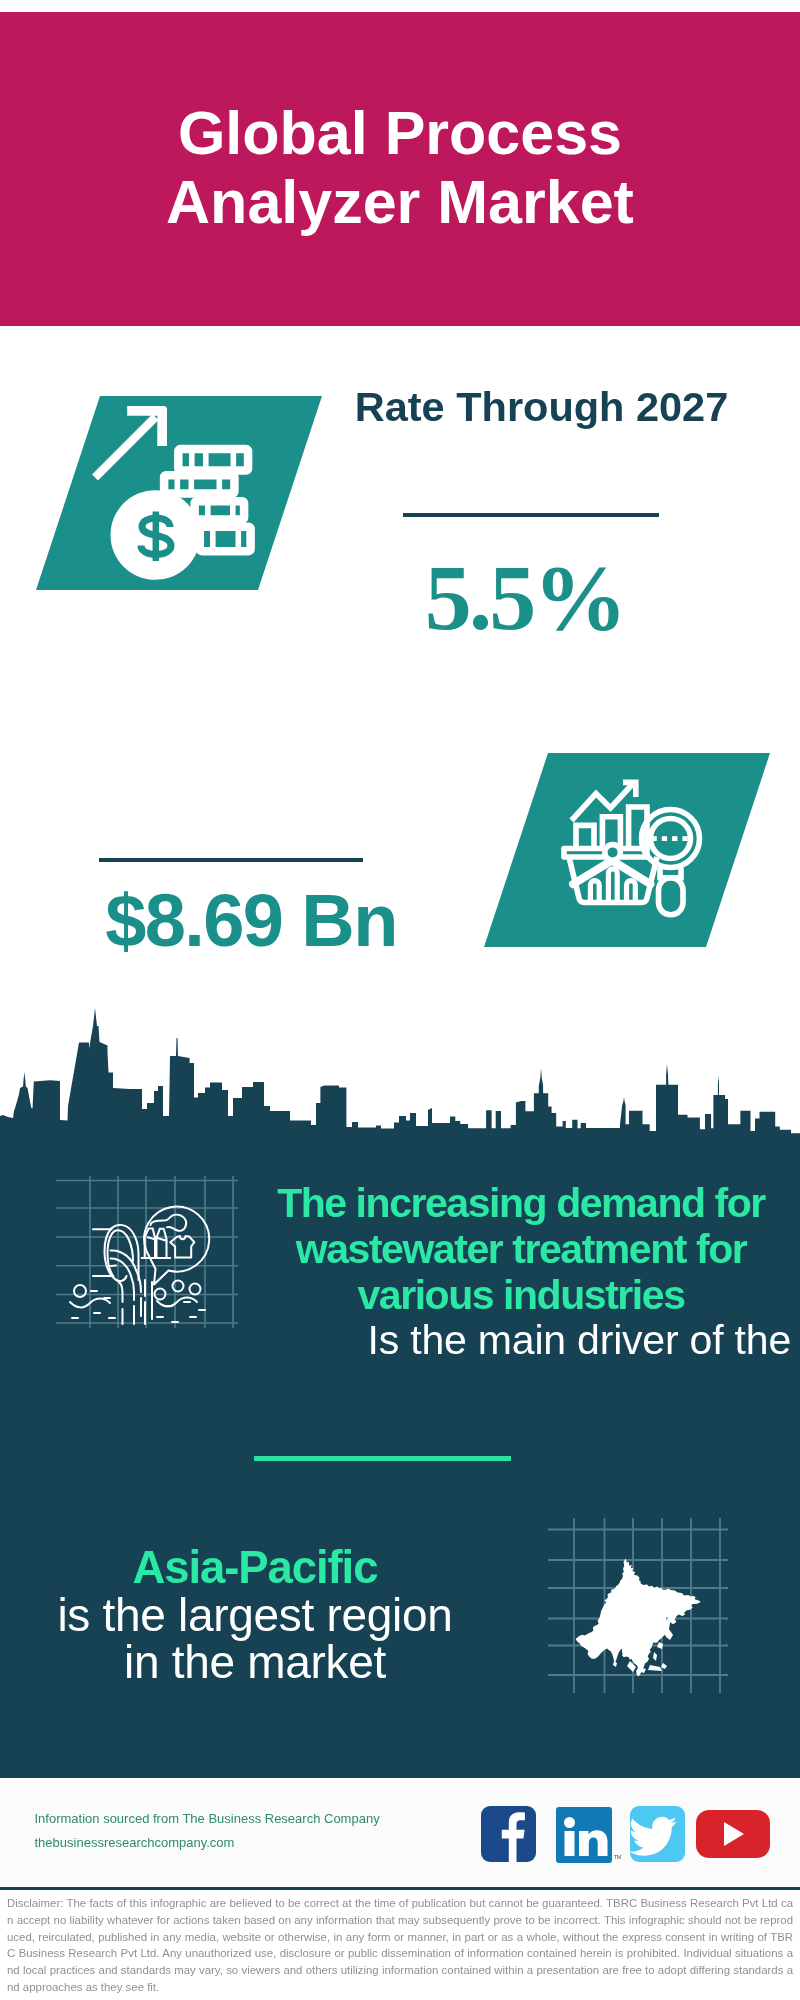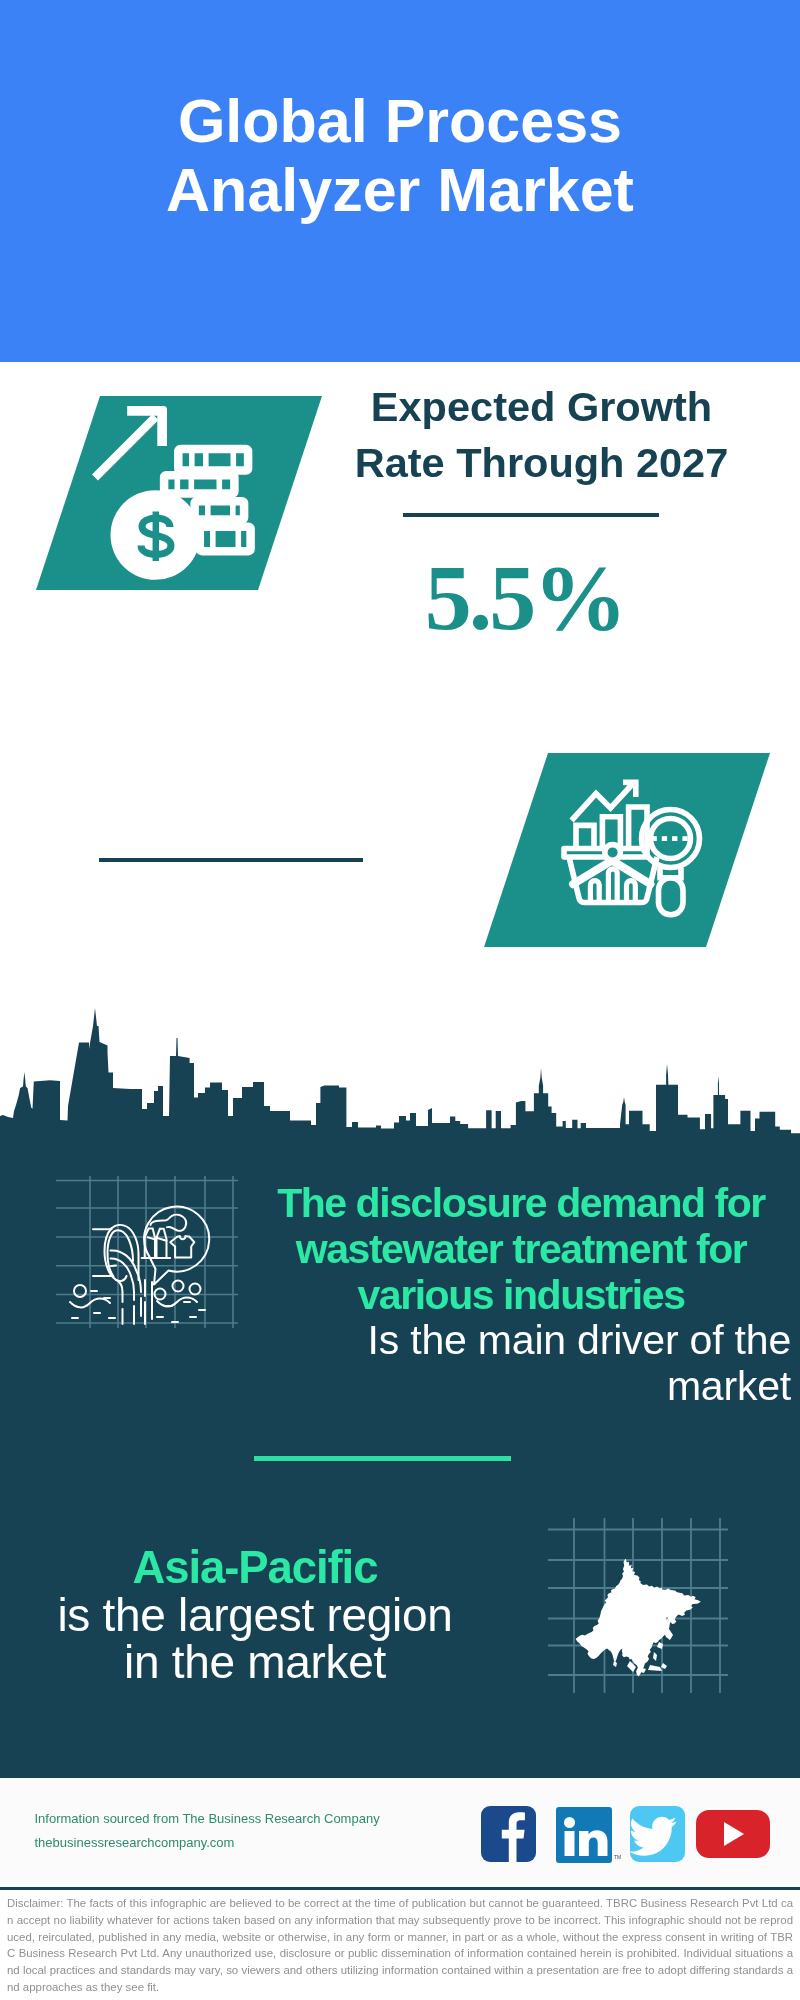--- a/index.html
+++ b/index.html
@@ -1,20 +1,20 @@
 <!DOCTYPE html>
 <html><head>
 <meta charset="utf-8">
 <style>
   html,body{margin:0;padding:0;}
   body{width:800px;height:2000px;background:#ffffff;font-family:"Liberation Sans",sans-serif;overflow:hidden;}
   .page{position:relative;width:800px;height:2000px;background:#fff;}
 
   
-  .header{position:absolute;left:0;top:0;width:800px;height:362px;background:#3b82f6;}
+  .header{position:absolute;left:0;top:12px;width:800px;height:314px;background:#be185d;}
   .header-title{position:absolute;left:0;top:87px;width:800px;text-align:center;color:#ffffff;
       font-size:61px;font-weight:bold;line-height:69px;}
 
   
   .para-tile{position:absolute;}
   .para-tile svg{display:block;}
 
   .stat-label{position:absolute;color:#174253;font-size:41.5px;font-weight:bold;line-height:56.3px;text-align:center;}
   .stat-rule{position:absolute;height:3px;background:#174253;}
   .stat-value{position:absolute;color:#1B8F89;font-size:62px;font-weight:bold;text-align:center;line-height:1;}
@@ -79,27 +79,27 @@
         <rect x="199.5" y="130.8" width="5.6" height="24.4"></rect>
       </g>
       <circle cx="119.3" cy="139" r="44.8" fill="#ffffff"></circle>
       <g fill="none" stroke="#1B8F89" stroke-width="7">
         <path d="M 134,131 C 134,125 127.5,122 120,122 C 112.5,122 106,125 106,130.5 C 106,136 112.5,138 120,139.5 C 127.5,141 135,143.5 135,149.5 C 135,155.5 128,158.5 120,158.5 C 112,158.5 105,155.5 105,149.5"></path>
         <path d="M 119.8,115.5 L 119.8,165" stroke-width="6.5"></path>
       </g>
     </svg>
   </div>
   <div class="stat-label" id="s1l" style="left:341.5px;top:379px;width:400px;">
-    <div>Expected Growth</div>
     <div>Rate Through 2027</div>
   </div>
   <div class="stat-rule" id="s1r" style="left:403px;top:513px;width:256px;height:4px;"></div>
   <div class="stat-value" id="s1v" style="left:324.5px;top:550px;width:400px;font-size:94px;letter-spacing:-3px;font-family:Liberation Serif, serif;">5.5%</div>
 
   <div class="stat-rule" id="s2r" style="left:99px;top:858px;width:264px;height:4px;"></div>
+  <div class="stat-value" id="s2v" style="left:51px;top:884px;width:400px;font-size:74px;letter-spacing:-1.6px;">$8.69 Bn</div>
   <div class="para-tile" id="tile2" style="left:484px;top:753px;">
     <svg width="286" height="194" viewBox="0 0 286 194">
       <polygon points="64,0 286,0 222,194 0,194" fill="#1B8F89"></polygon>
       <g fill="none" stroke="#ffffff" stroke-width="5.6" stroke-linecap="butt" stroke-linejoin="miter">
 
         <path d="M 87.5,67.5 L 112,40.5 L 126.5,55 L 150,29.5"></path>
 
         <path d="M 139,29.4 L 151.8,29.4 L 151.8,44"></path>
 
         <path d="M 92,97 L 92,72.4 L 110,72.4 L 110,97"></path>
@@ -185,25 +185,24 @@
         <circle cx="139" cy="113" r="5.5"></circle>
 
         <path d="M 14,126 C 21,133 28,133 34,127 C 40,121 48,121 54,127"></path>
         <path d="M 101,125 C 108,132 115,132 121,126 C 127,120 135,120 141,126"></path>
 
         <path d="M 35,115 L 41,115 M 48,122 L 54,122 M 16,142 L 22,142 M 38,137 L 44,137 M 53,142 L 59,142 M 110,130 L 116,130 M 128,126 L 134,126 M 101,141 L 107,141 M 116,146 L 122,146 M 134,141 L 140,141 M 143,134 L 149,134"></path>
       </g>
     </svg>
   </div>
   <div class="drv-text" id="drvtxt" style="left:251px;top:1181px;width:540px;letter-spacing:-1.45px;">
-    <div class="hl">The disclosure demand for</div>
+    <div class="hl">The increasing demand for</div>
     <div class="hl">wastewater treatment for</div>
     <div class="hl">various industries</div>
     <div class="drest">Is the main driver of the</div>
-    <div class="drest">market</div>
   </div>
   <div class="divider" id="divider1" style="left:254px;top:1456px;width:257px;height:5px;"></div>
 
   <div class="reg-text" id="regtxt" style="left:5px;top:1544px;width:500px;">
     <div class="reg-hl">Asia-Pacific</div>
     <div class="reg-rest">is the largest region</div>
     <div class="reg-rest">in the market</div>
   </div>
   <div id="regicon" style="position:absolute;left:548px;top:1518px;">
     <svg width="180" height="175" viewBox="0 0 180 175">

